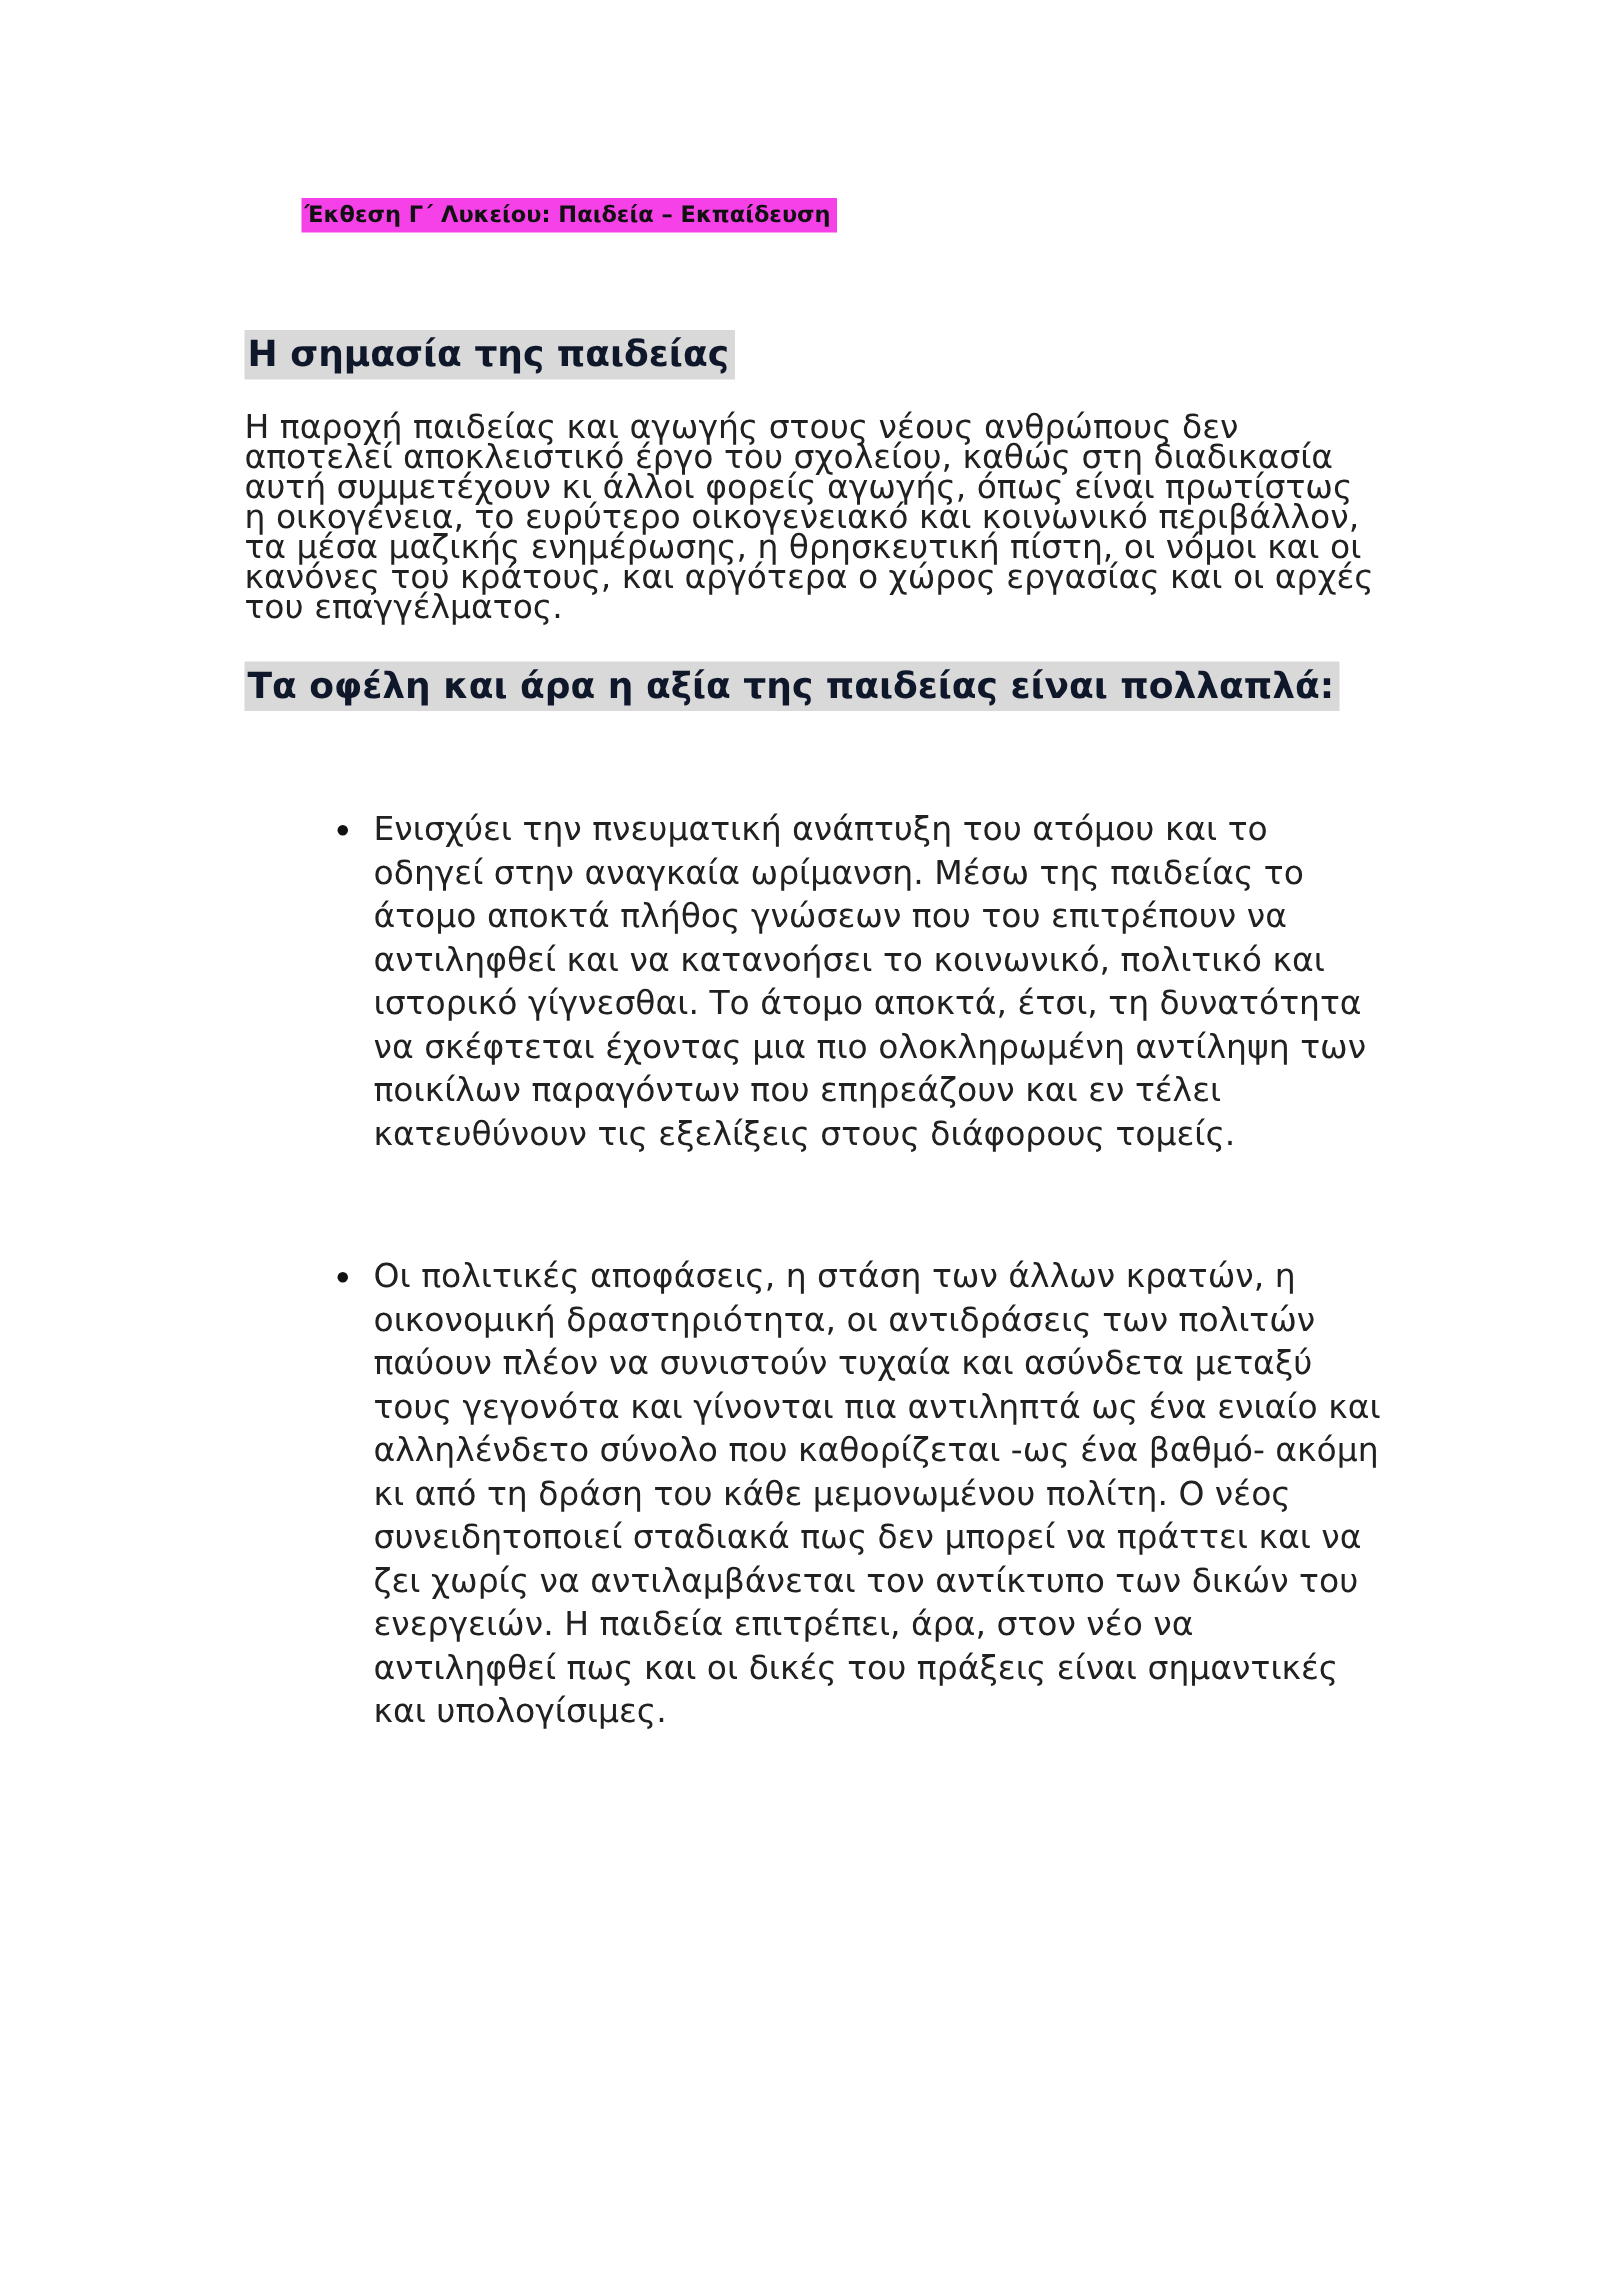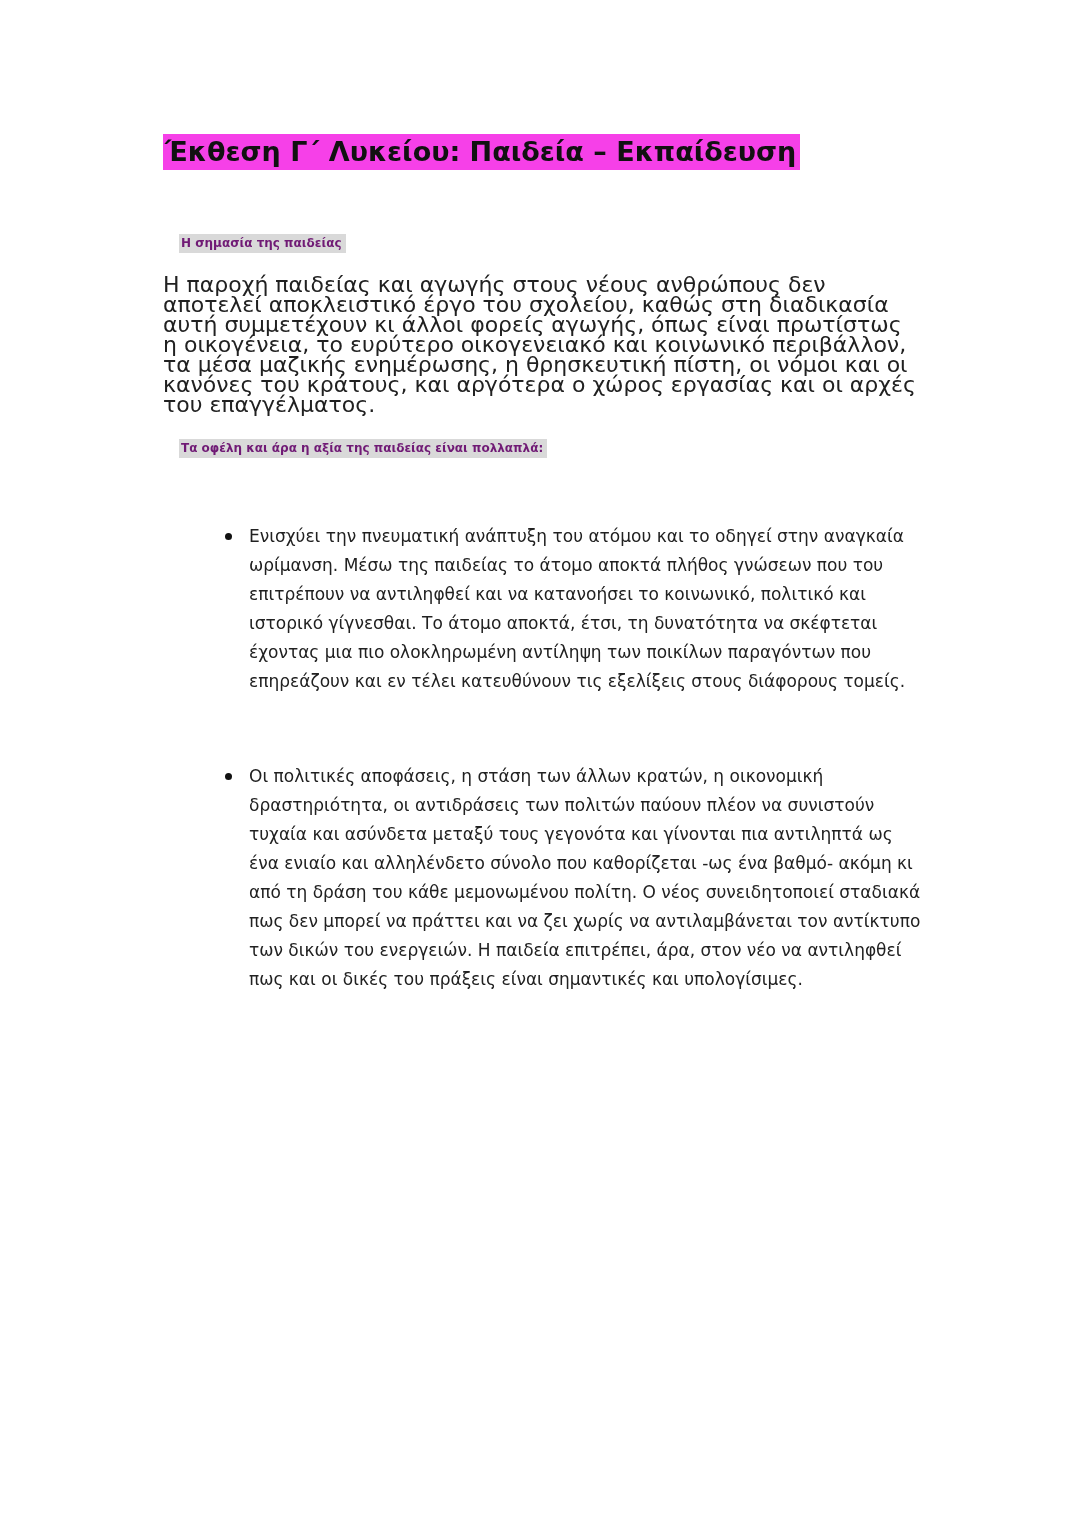--- a/index.html
+++ b/index.html
@@ -14,55 +14,55 @@
   body {
     width: 1080px;
     min-height: 1527px;
     font-family: "DejaVu Sans", "Liberation Sans", sans-serif;
     color: var(--text);
   }
   .page {
     padding: 134px 158px 80px 163px;
   }
   h1.doc-title {
-    font-size: 27px;
+    font-size: 15px;
     font-weight: 700;
     line-height: 1.3;
     color: #111;
     margin-bottom: 66px;
+    margin-left: 38px;
   }
   h1.doc-title .hl {
     background: var(--title-highlight);
     padding: 2px 4px 3px 2px;
   }
   h2.doc-heading {
-    font-size: 12px;
+    font-size: 24px;
     font-weight: 700;
     line-height: 1.35;
-    color: #701a75;
+    color: #0f172a;
     margin-bottom: 24px;
-    margin-left: 16px;
   }
   h2.doc-heading .hl {
     background: var(--heading-highlight);
     padding: 2px 4px 3px 2px;
   }
   p.doc-paragraph {
     font-size: 22px;
     line-height: 20px;
     margin-bottom: 25px;
     max-width: 760px;
   }
   .benefits {
     list-style: none;
     margin-top: 66px;
   }
   .benefits li {
     position: relative;
-    font-size: 17px;
+    font-size: 22px;
     line-height: 29px;
     max-width: 700px;
     margin-left: 62px;
     padding-left: 24px;
     margin-bottom: 66px;
   }
   .benefits li:nth-child(2) {
     margin-bottom: 92px;
   }
   .benefits li:last-child {

